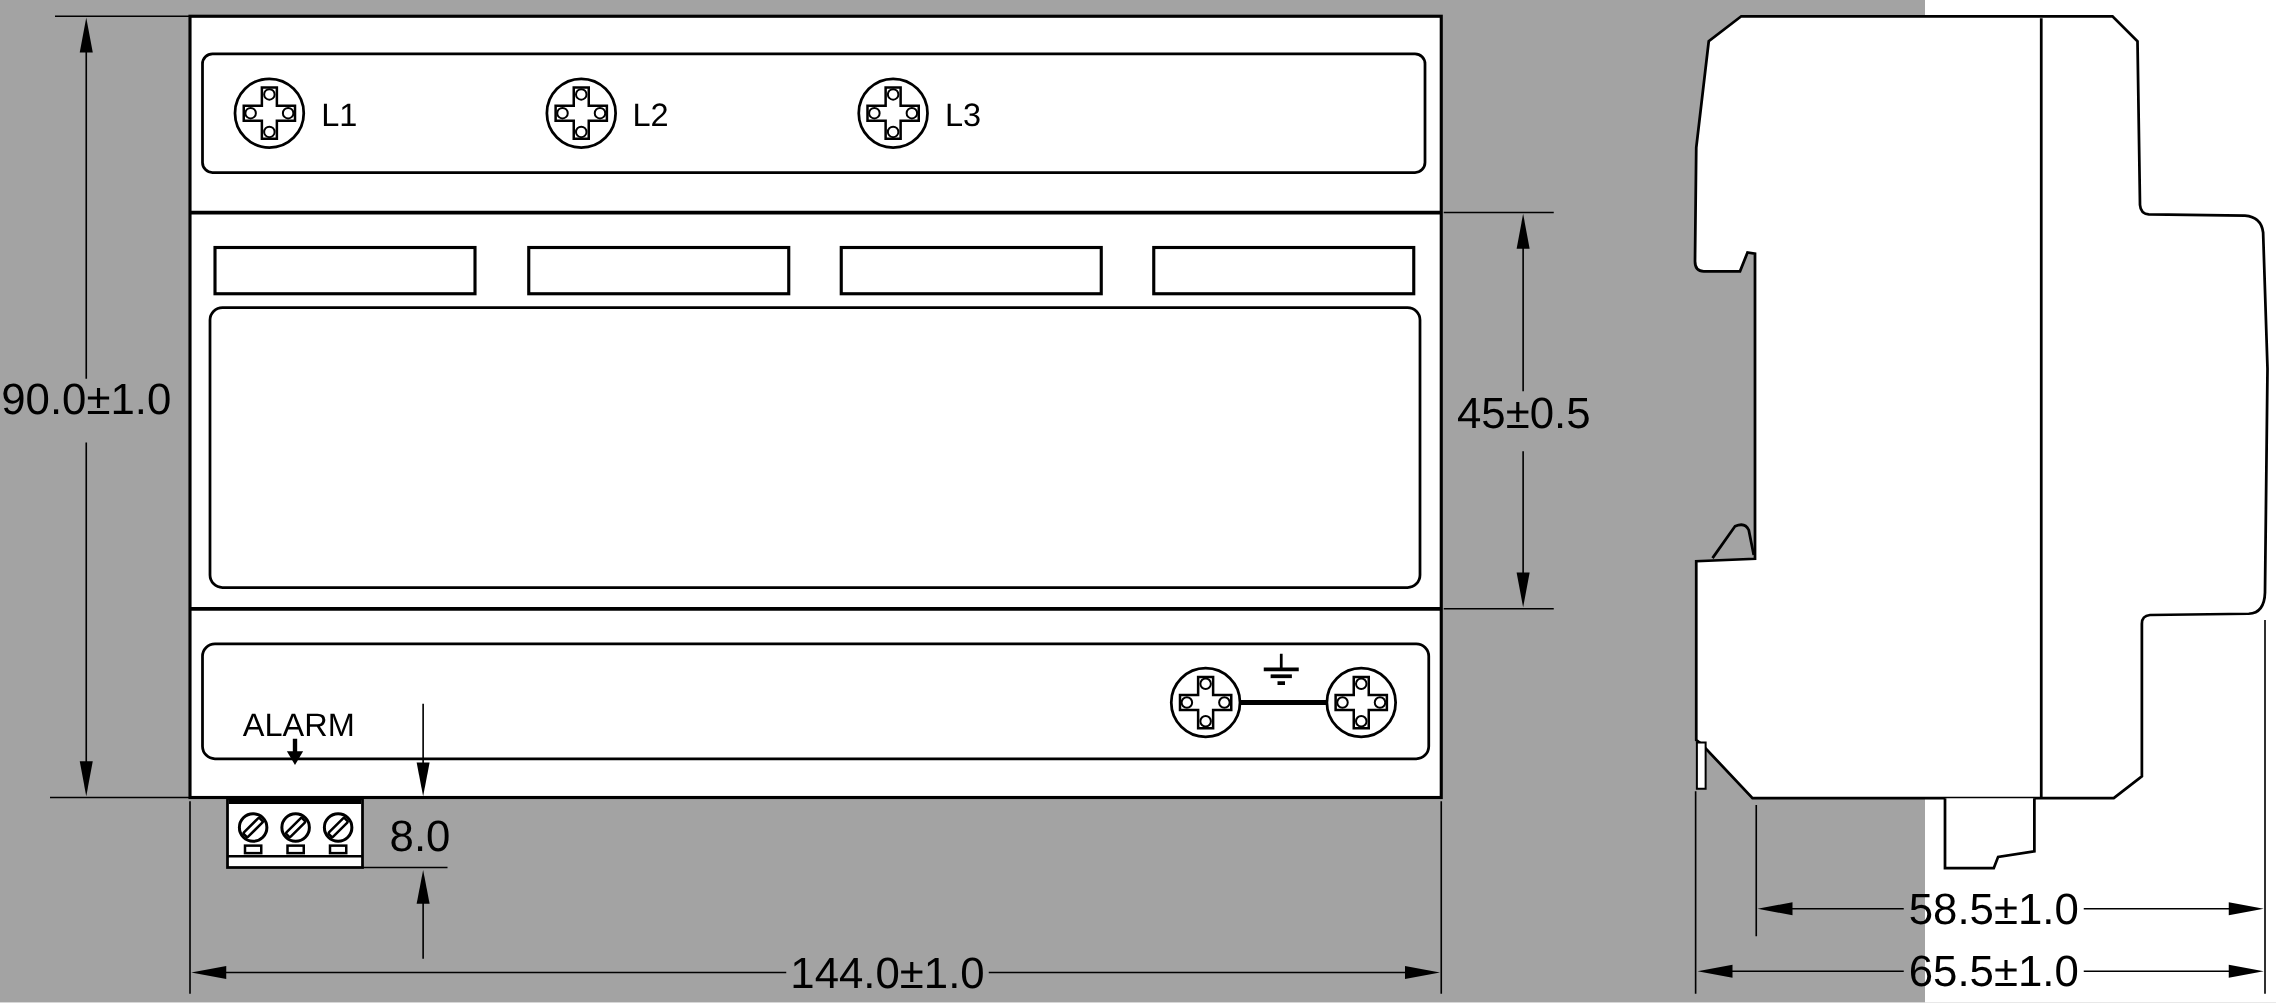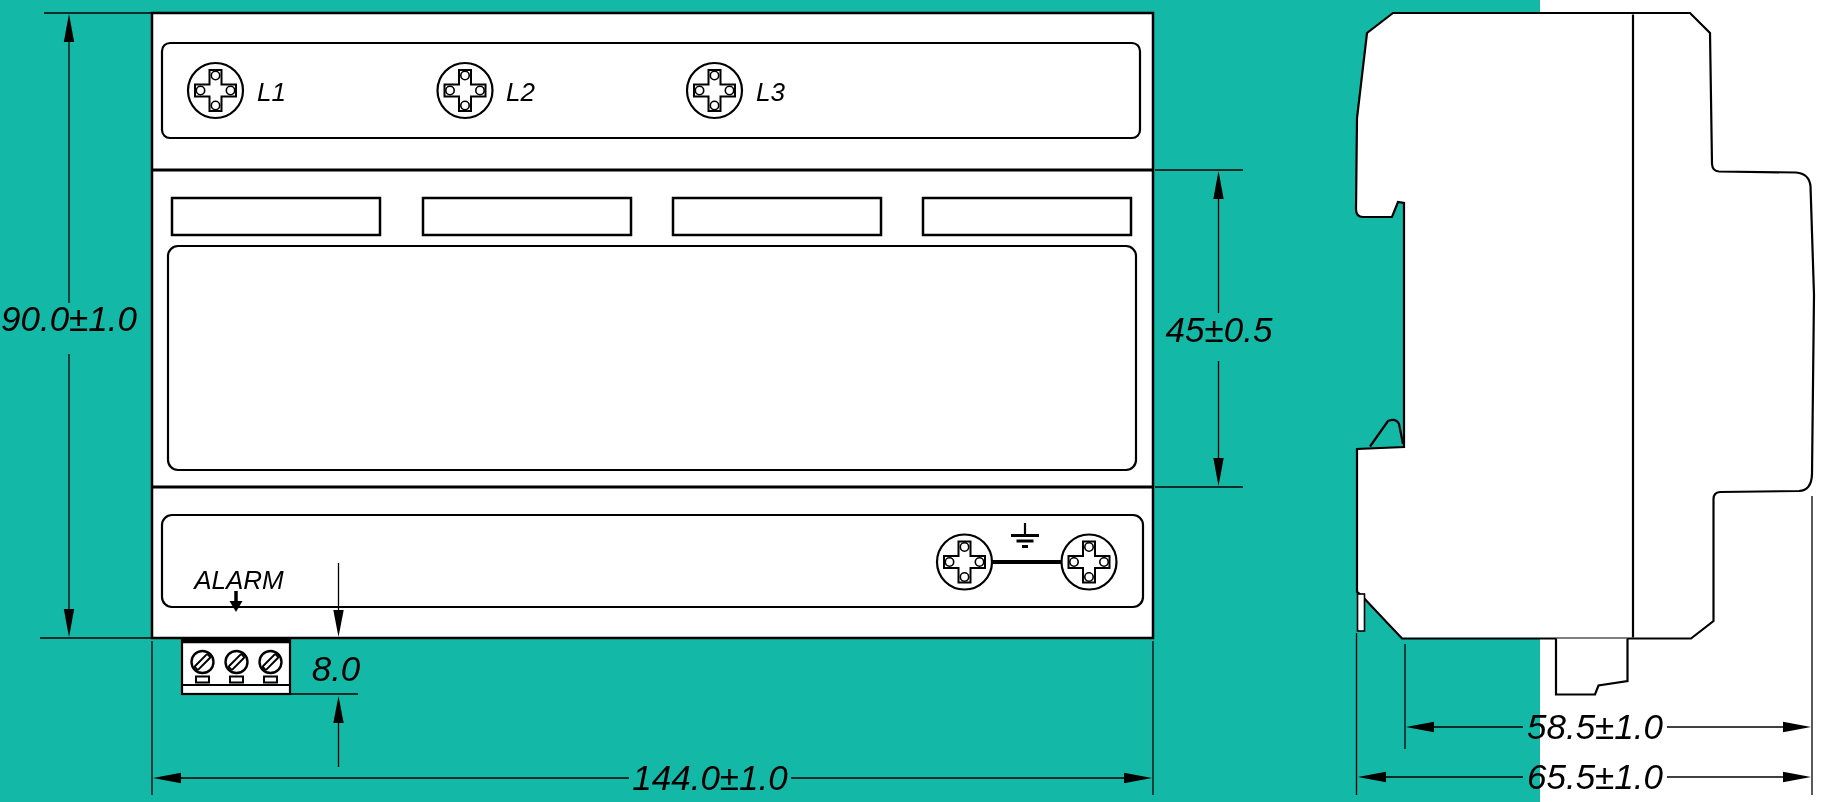--- a/index.html
+++ b/index.html
@@ -1,16 +1,16 @@
 <!DOCTYPE html>
 <html><head>
 <meta charset="utf-8">
 <style>
   html, body { margin:0; padding:0; background:#ffffff; }
-  .stage { width:1540px; height:802px; position:relative; background:#14b8a6;font-style:italic; }
+  .stage { width:1540px; height:802px; position:relative; background:#a3a3a3; }
   svg { display:block; }
   text { font-family:"Liberation Sans","DejaVu Sans",sans-serif; fill:#000; }
   .dim-text  { font-size:35px; }
   .lbl-text  { font-size:26px; }
   .ln   { stroke:#000; fill:none; }
   .w1   { stroke-width:1.3; }
   .w2   { stroke-width:2.2; }
   .w25  { stroke-width:2.5; }
   .w3   { stroke-width:3; }
   .w35  { stroke-width:3.5; }

